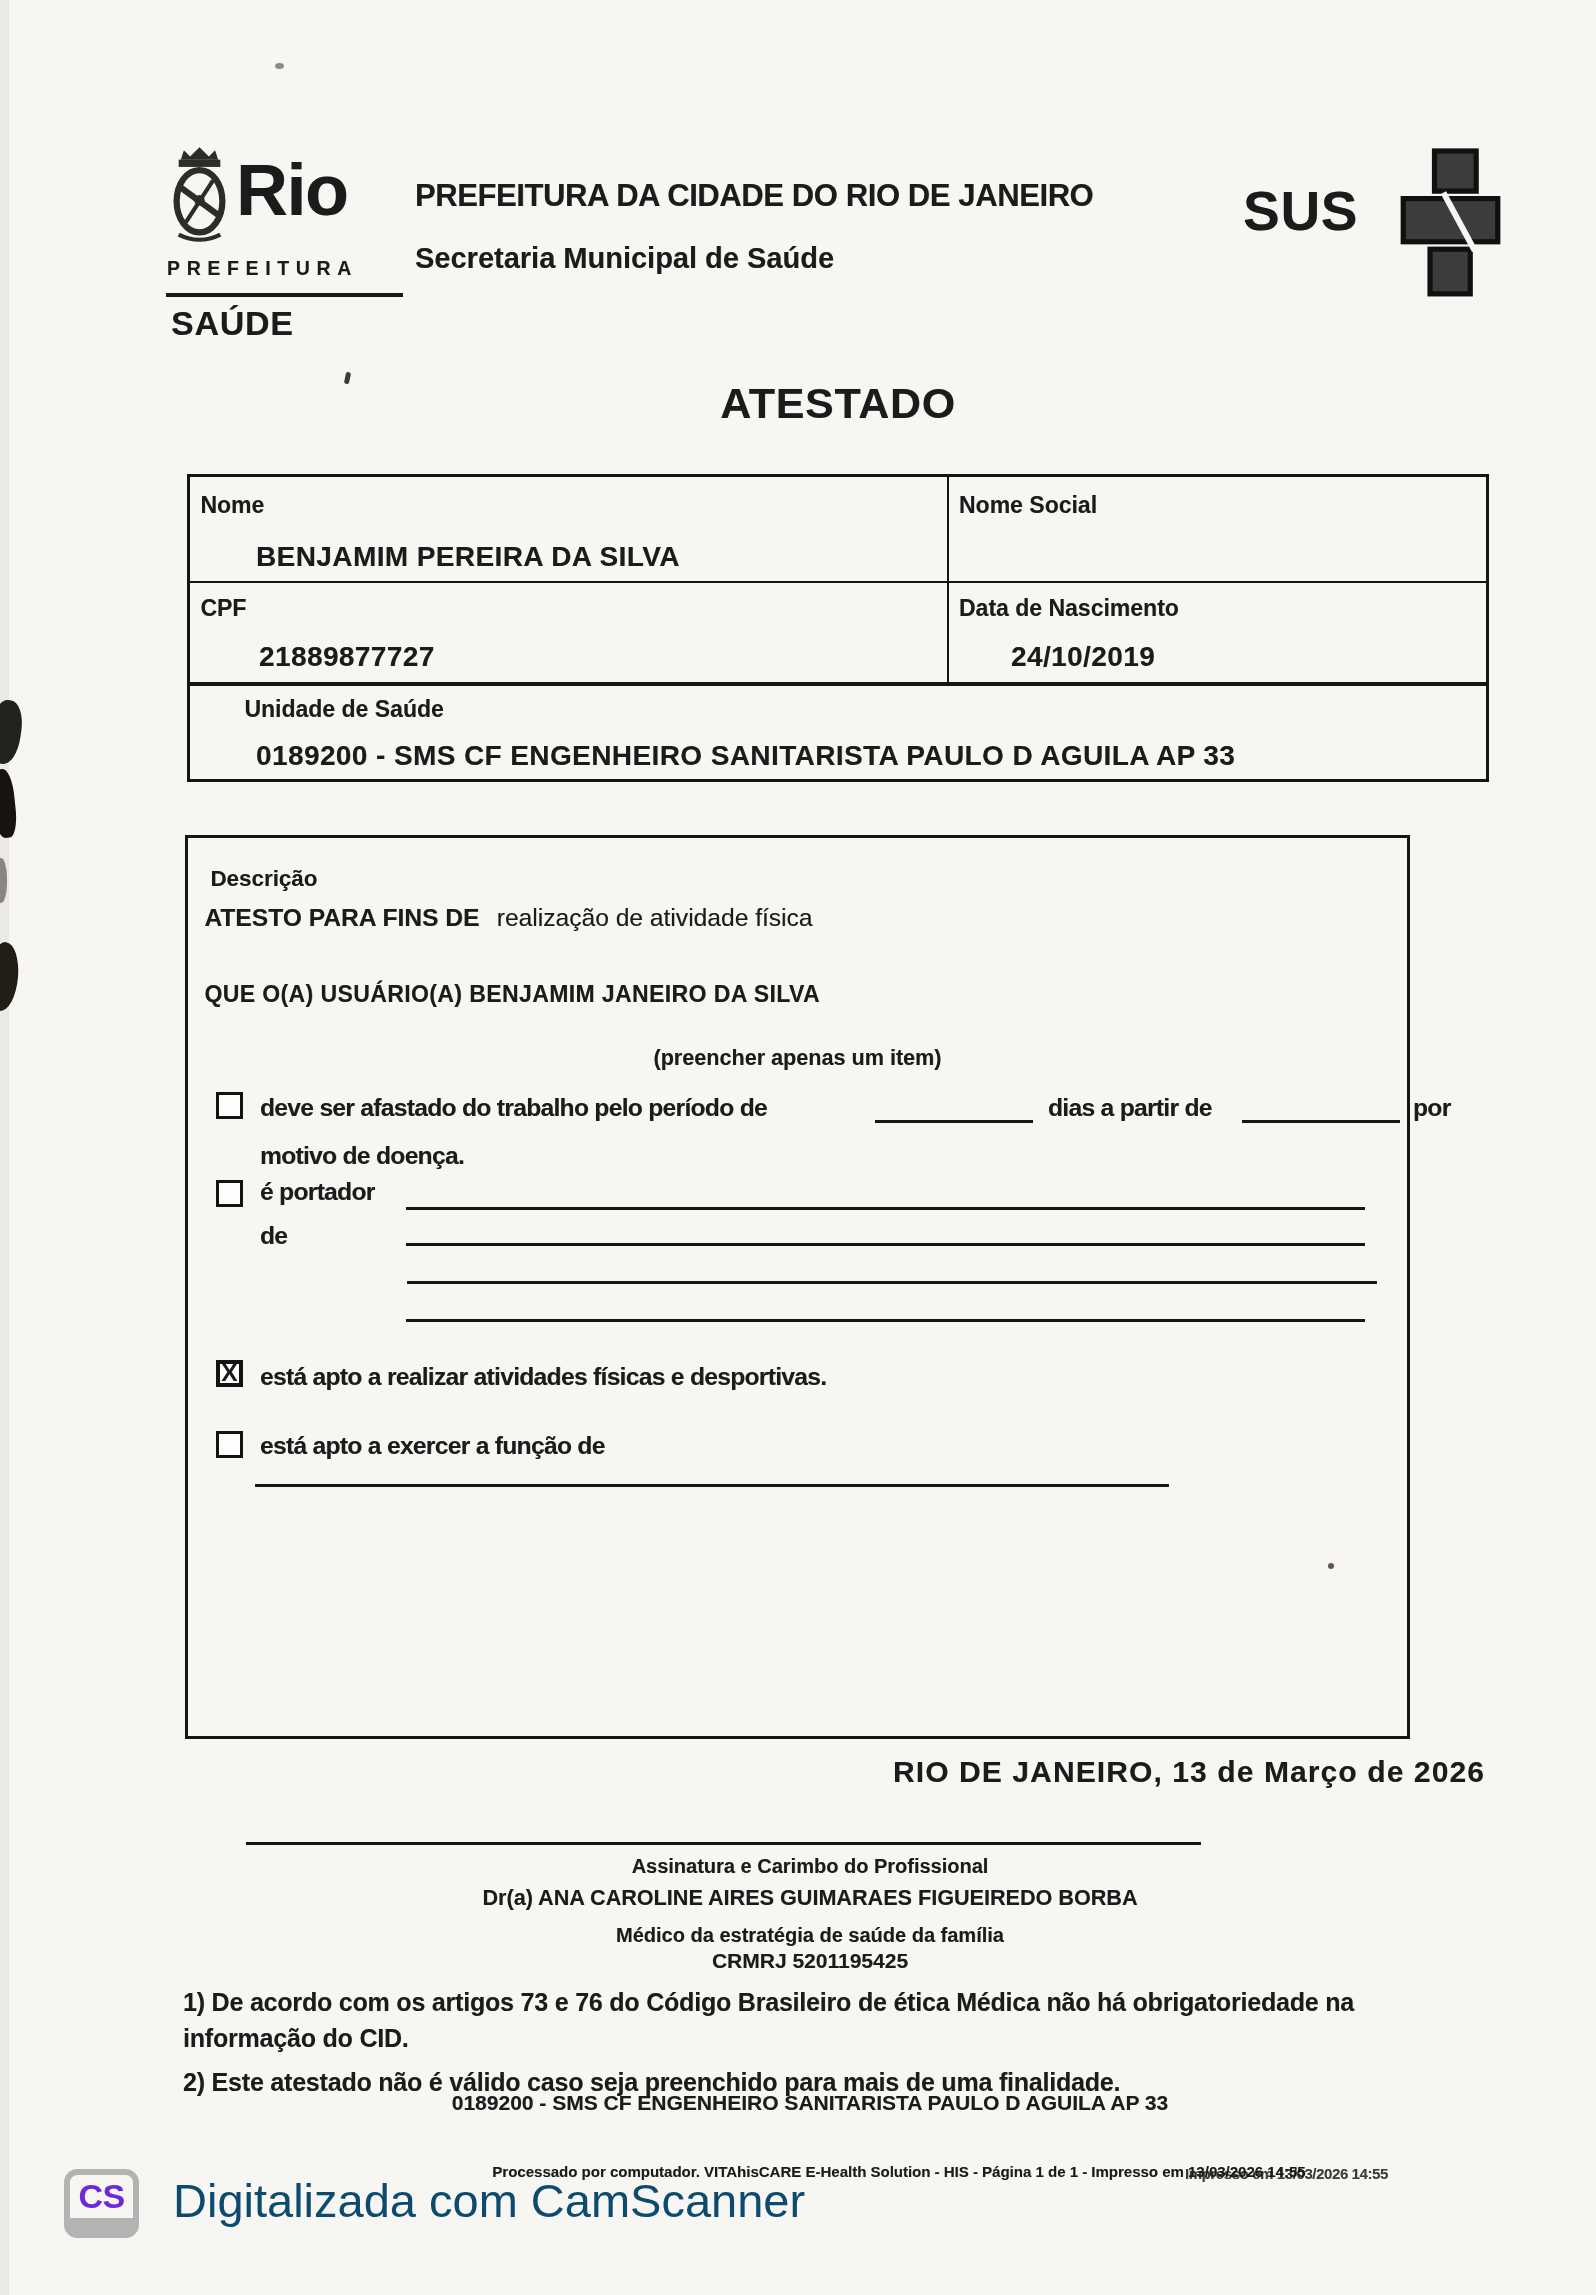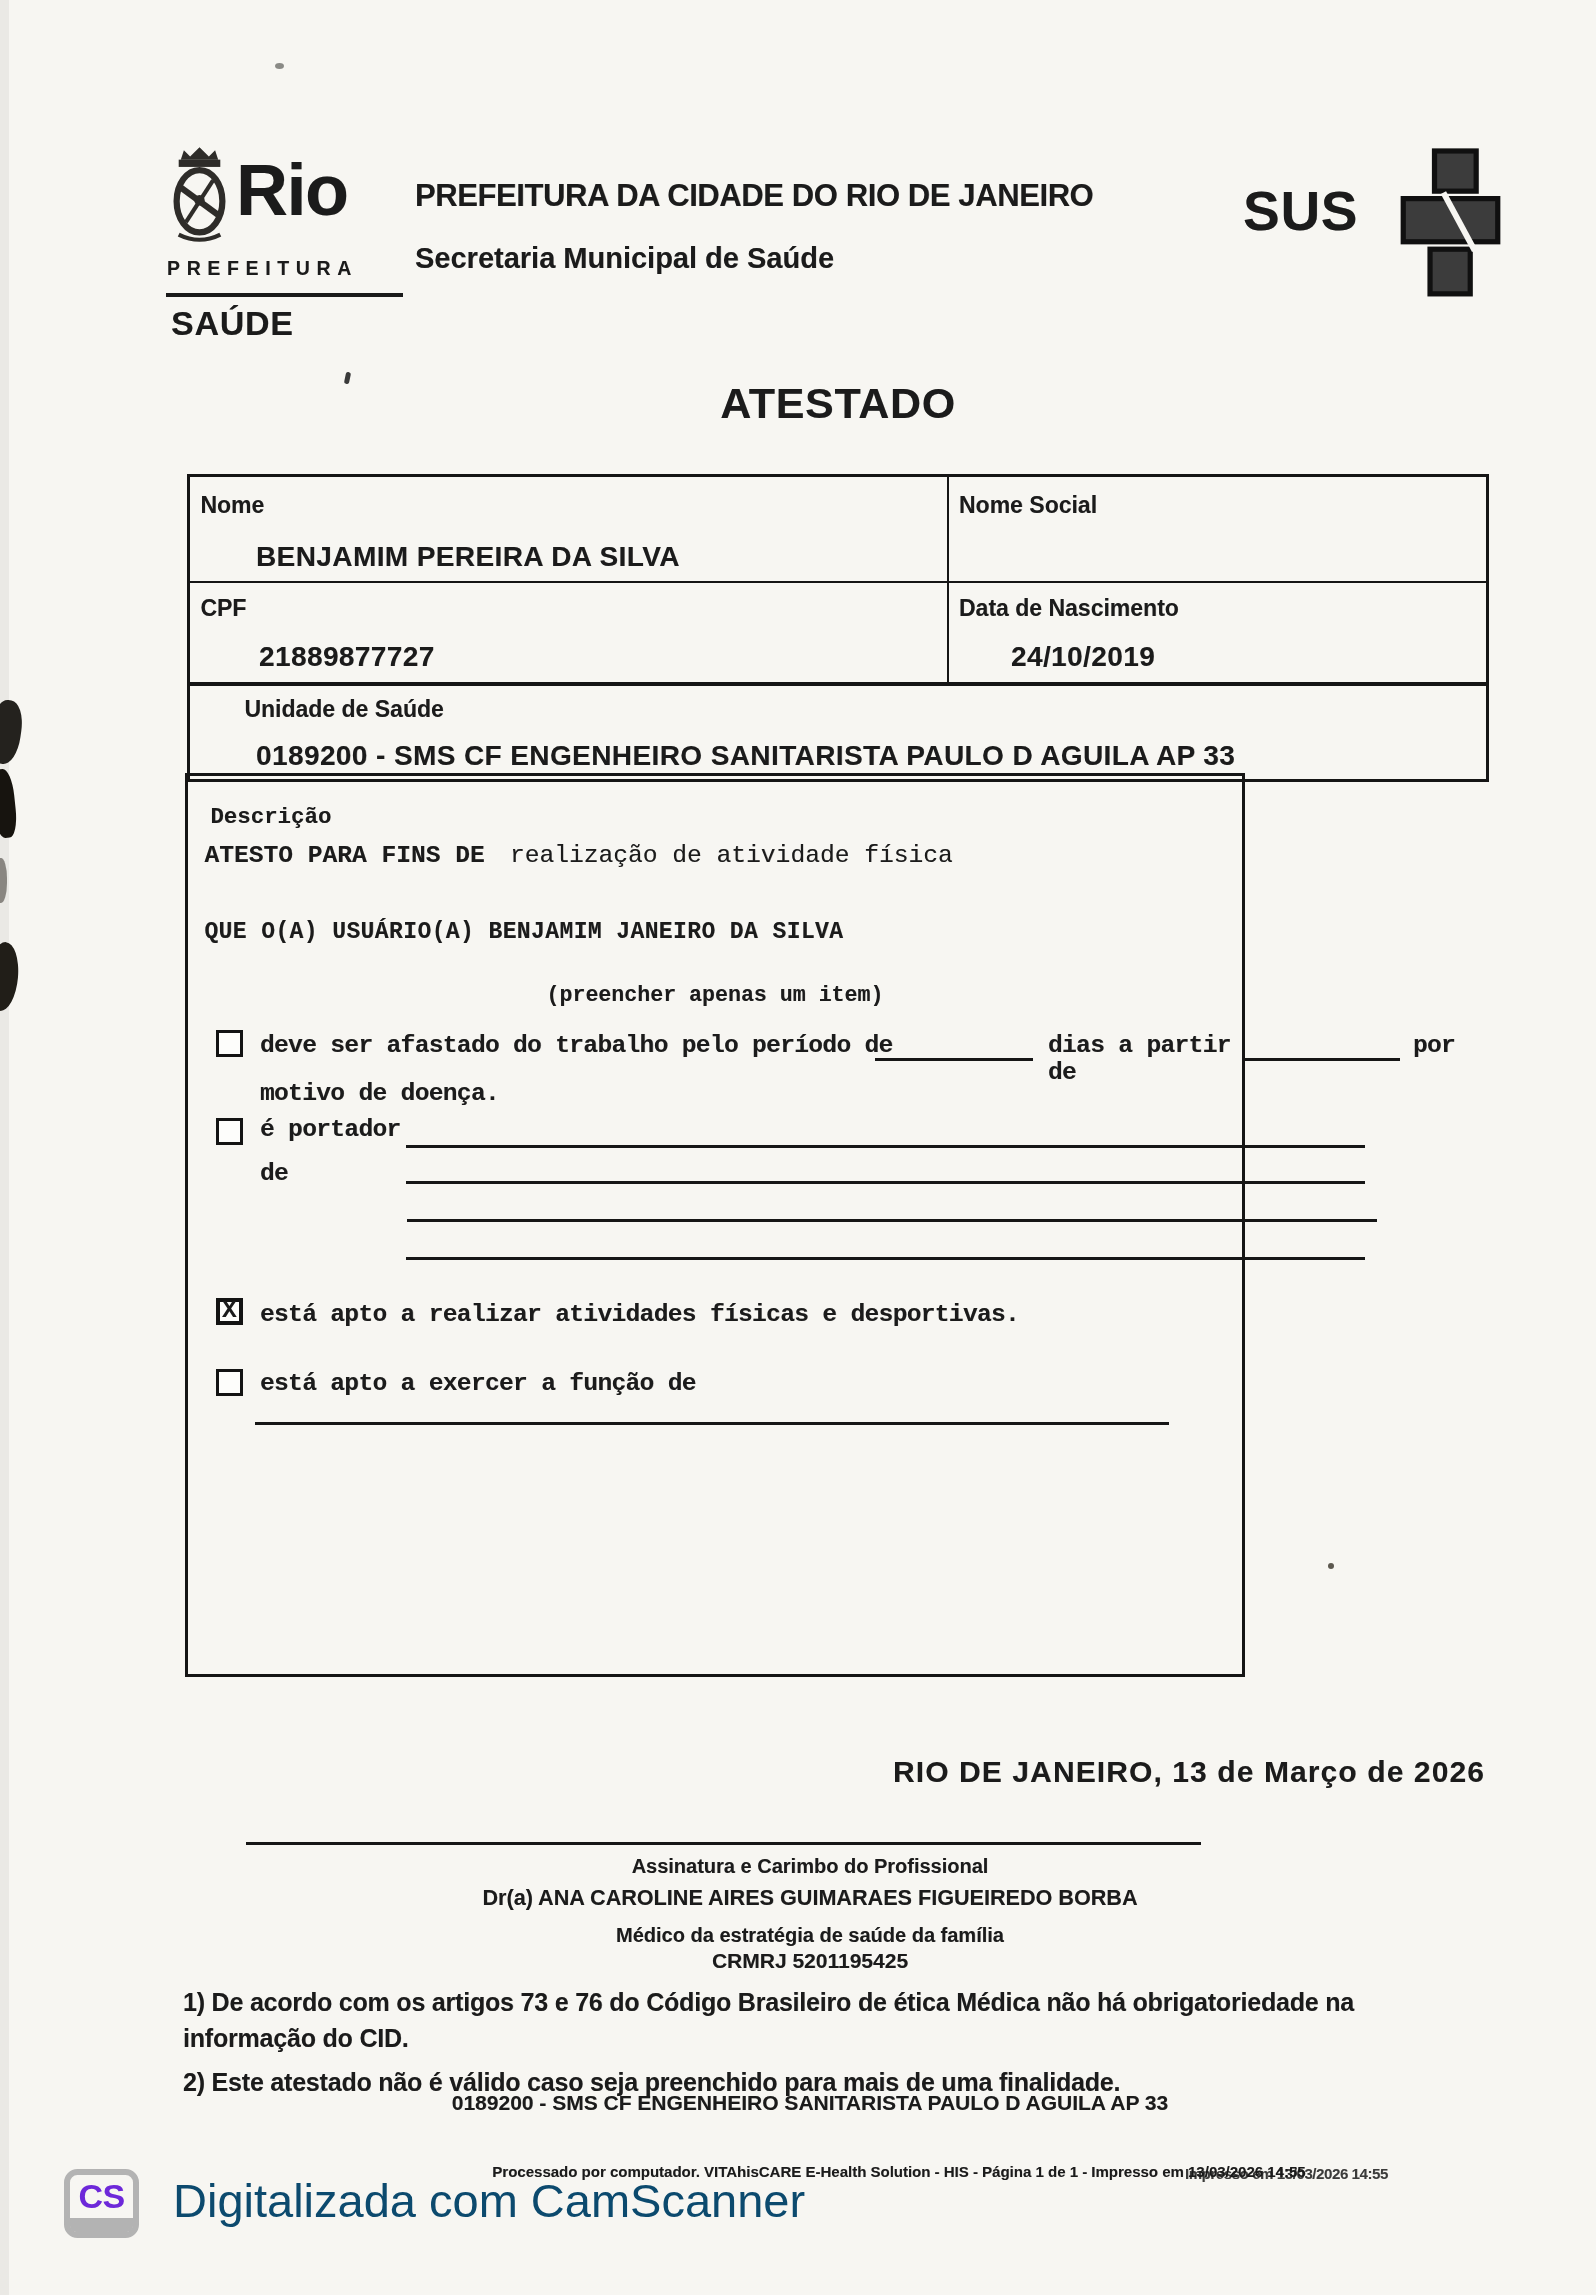--- a/index.html
+++ b/index.html
@@ -28,21 +28,21 @@
 
   
   .ptable{left:187px;top:474px;width:1302px;height:308px;border:3px solid #151515;box-sizing:border-box;}
   .ptable .vline{left:757px;top:0;width:2.2px;height:205px;background:#151515;}
   .ptable .h1{left:0;top:104px;width:100%;height:2.2px;background:#151515;}
   .ptable .h2{left:0;top:205px;width:100%;height:3.7px;background:#151515;}
   .tlabel{font-size:23px;font-weight:700;}
   .tvalue{font-size:28px;font-weight:600;letter-spacing:0.4px;}
 
   
-  .dbox{left:185px;top:773px;width:1060px;height:904px;border:3px solid #151515;box-sizing:border-box;font-family:Liberation Mono, monospace;}
+  .dbox{left:185px;top:835px;width:1225px;height:904px;border:3px solid #151515;box-sizing:border-box;}
   .dlabel{left:22.4px;top:28px;font-size:22.4px;font-weight:700;}
   .atesto{left:16.4px;top:66px;font-size:24.6px;}
   .atesto .p1{font-weight:700;}
   .atesto .p2{font-weight:400;margin-left:10.4px;}
   .usuario{left:16.4px;top:143px;font-size:23px;font-weight:700;letter-spacing:0.4px;}
   .instr{left:0;top:207px;width:100%;text-align:center;font-size:21.6px;font-weight:700;}
   .cbx{width:27px;height:27px;border:3.7px solid #131313;box-sizing:border-box;background:#fdfdfb;
        display:flex;align-items:center;justify-content:center;font-size:24.6px;font-weight:900;line-height:1;}
   .cbx.checked{border-width:4.5px;}
   .ctext{font-size:24.6px;font-weight:700;letter-spacing:-0.7px;}

